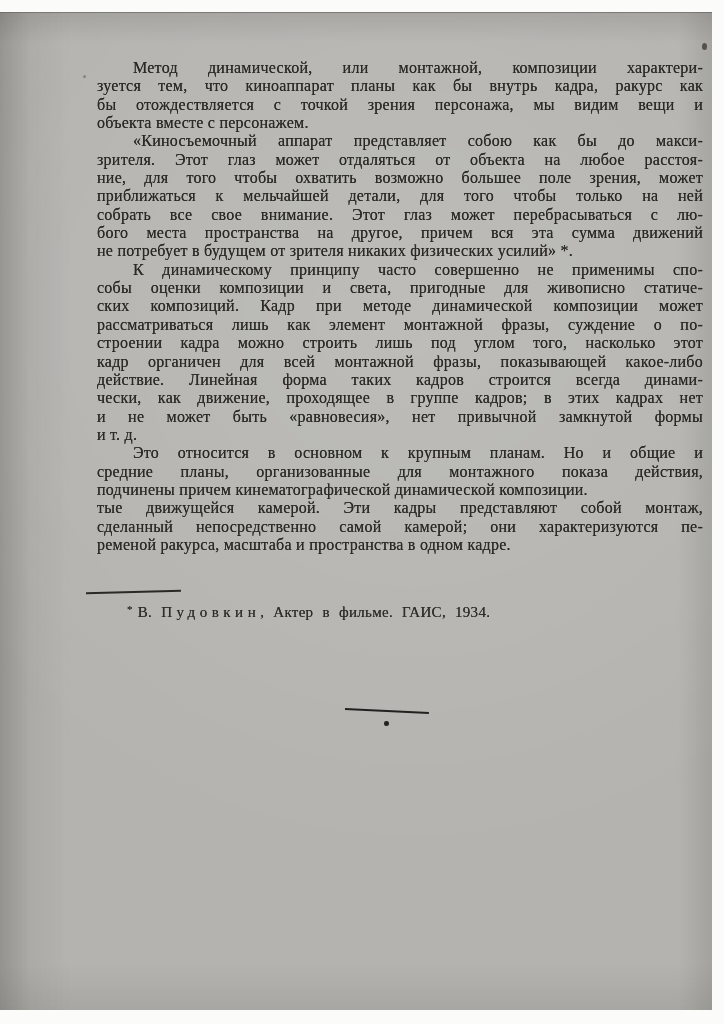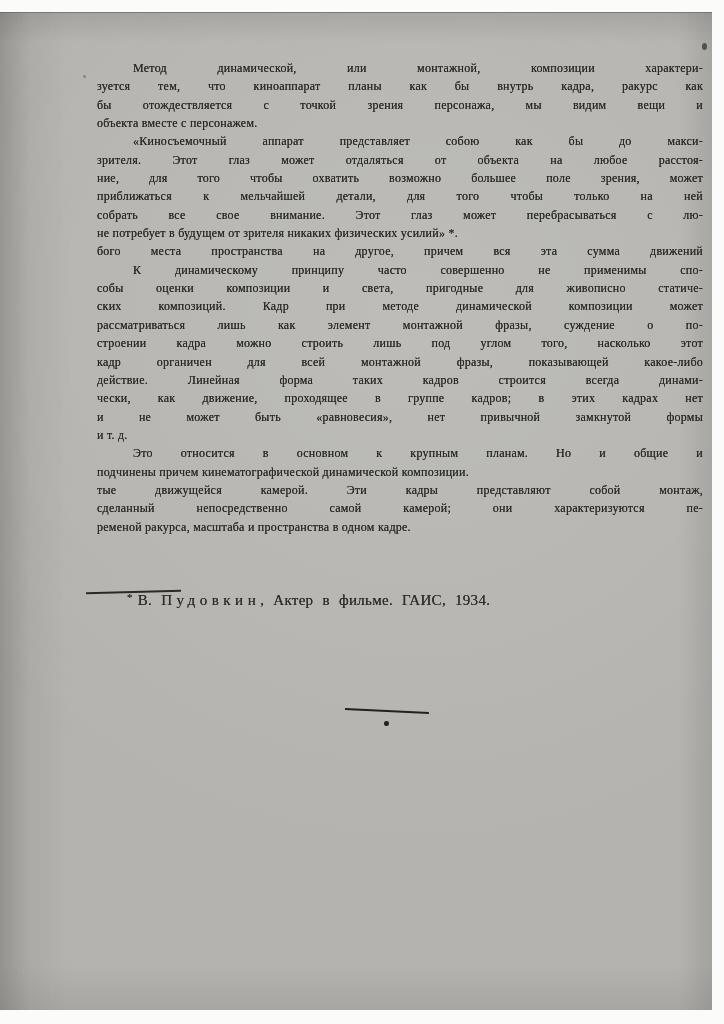--- a/index.html
+++ b/index.html
@@ -28,21 +28,21 @@
       linear-gradient(180deg, rgba(58,56,52,0.14), rgba(58,56,52,0) 30px),
       linear-gradient(0deg, rgba(58,56,52,0.10), rgba(58,56,52,0) 46px);
     border-top: 1px solid rgba(90,88,84,0.55);
   }
   
   .text-block {
     position: absolute;
     left: 97px; top: 46px;
     width: 606px;
     color: #2b2a26;
-    font-size: 12px;
+    font-size: 16px;
     letter-spacing: 0.25px;
     text-shadow: 0 0 0.6px rgba(38,36,32,0.85);
   }
   .para { margin: 0; }
   .line {
     height: 18.35px;
     line-height: 18.35px;
     white-space: nowrap;
     text-align: justify;
     text-align-last: justify;
@@ -54,21 +54,21 @@
   
   .footnote-rule {
     position: absolute;
     left: 86px; top: 578px;
     width: 95px; height: 2px;
     background: #2a2925;
     transform: rotate(-1.6deg);
   }
   .footnote {
     position: absolute;
-    left: 97px; top: 578px;
+    left: 97px; top: 590px;
     width: 606px;
     color: #2e2d29;
     font-size: 15px;
     letter-spacing: 0.3px;
     word-spacing: 5px;
     text-shadow: 0 0 0.5px rgba(40,38,34,0.8);
   }
   .footnote .fn-indent { display: inline-block; width: 30px; }
   .fn-marker {
     display: inline-block;
@@ -111,37 +111,38 @@
           <div class="line">зуется тем, что киноаппарат планы как бы внутрь кадра, ракурс как</div>
           <div class="line">бы отождествляется с точкой зрения персонажа, мы видим вещи и</div>
           <div class="line last">объекта вместе с персонажем.</div>
         </div>
         <div class="para">
           <div class="line first">«Киносъемочный аппарат представляет собою как бы до макси-</div>
           <div class="line">зрителя. Этот глаз может отдаляться от объекта на любое расстоя-</div>
           <div class="line">ние, для того чтобы охватить возможно большее поле зрения, может</div>
           <div class="line">приближаться к мельчайшей детали, для того чтобы только на ней</div>
           <div class="line">собрать все свое внимание. Этот глаз может перебрасываться с лю-</div>
+          <div class="line">бого места пространства на другое, причем вся эта сумма движений</div>
           <div class="line last">не потребует в будущем от зрителя никаких физических усилий» *.</div>
-          <div class="line">бого места пространства на другое, причем вся эта сумма движений</div>
         </div>
         <div class="para">
           <div class="line first">К динамическому принципу часто совершенно не применимы спо-</div>
           <div class="line">собы оценки композиции и света, пригодные для живописно статиче-</div>
           <div class="line">ских композиций. Кадр при методе динамической композиции может</div>
           <div class="line">рассматриваться лишь как элемент монтажной фразы, суждение о по-</div>
           <div class="line">строении кадра можно строить лишь под углом того, насколько этот</div>
           <div class="line">кадр органичен для всей монтажной фразы, показывающей какое-либо</div>
           <div class="line">действие. Линейная форма таких кадров строится всегда динами-</div>
           <div class="line">чески, как движение, проходящее в группе кадров; в этих кадрах нет</div>
           <div class="line">и не может быть «равновесия», нет привычной замкнутой формы</div>
           <div class="line last">и т. д.</div>
         </div>
         <div class="para">
           <div class="line first">Это относится в основном к крупным планам. Но и общие и</div>
+          <div class="line">средние планы, организованные для монтажного показа действия,</div>
           <div class="line last">подчинены причем кинематографической динамической композиции.</div>
         </div>
         <div class="para">
           <div class="line">тые движущейся камерой. Эти кадры представляют собой монтаж,</div>
           <div class="line">сделанный непосредственно самой камерой; они характеризуются пе-</div>
           <div class="line last">ременой ракурса, масштаба и пространства в одном кадре.</div>
         </div>
       </div>
 
     <div class="footnote-rule"></div>

